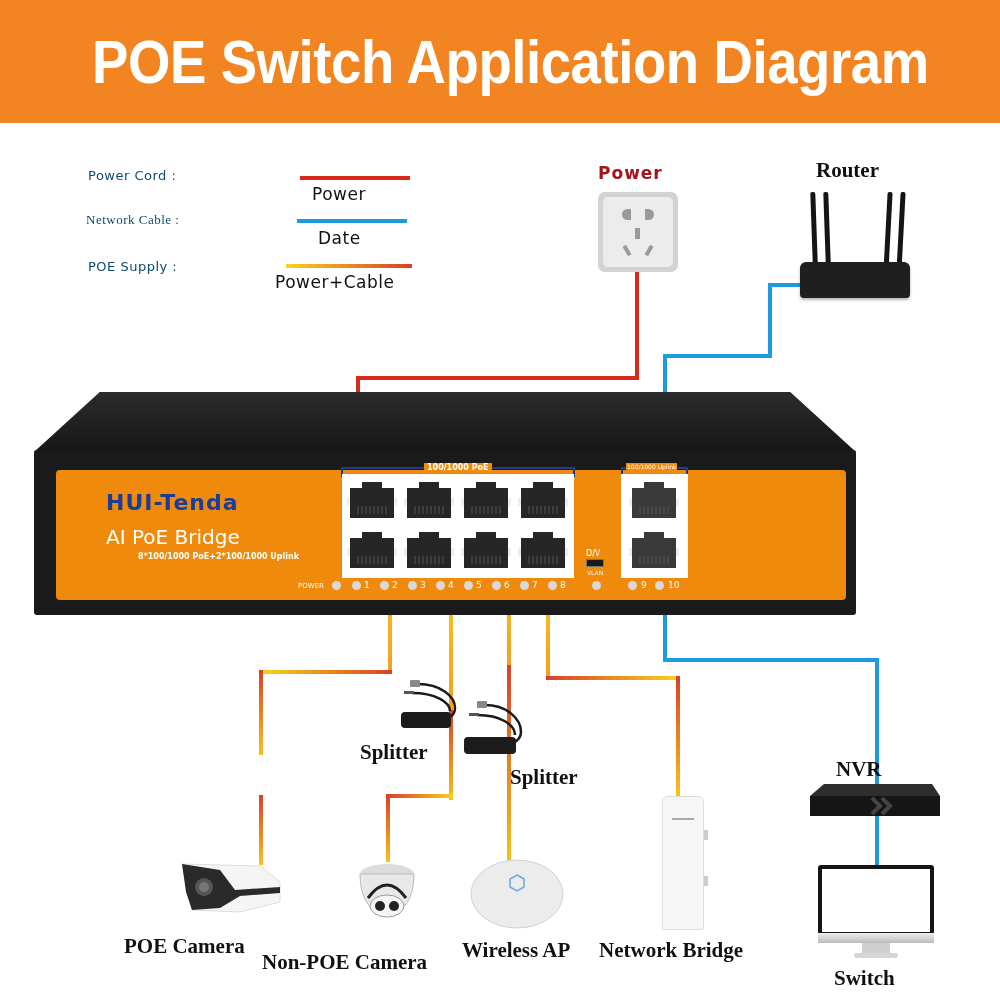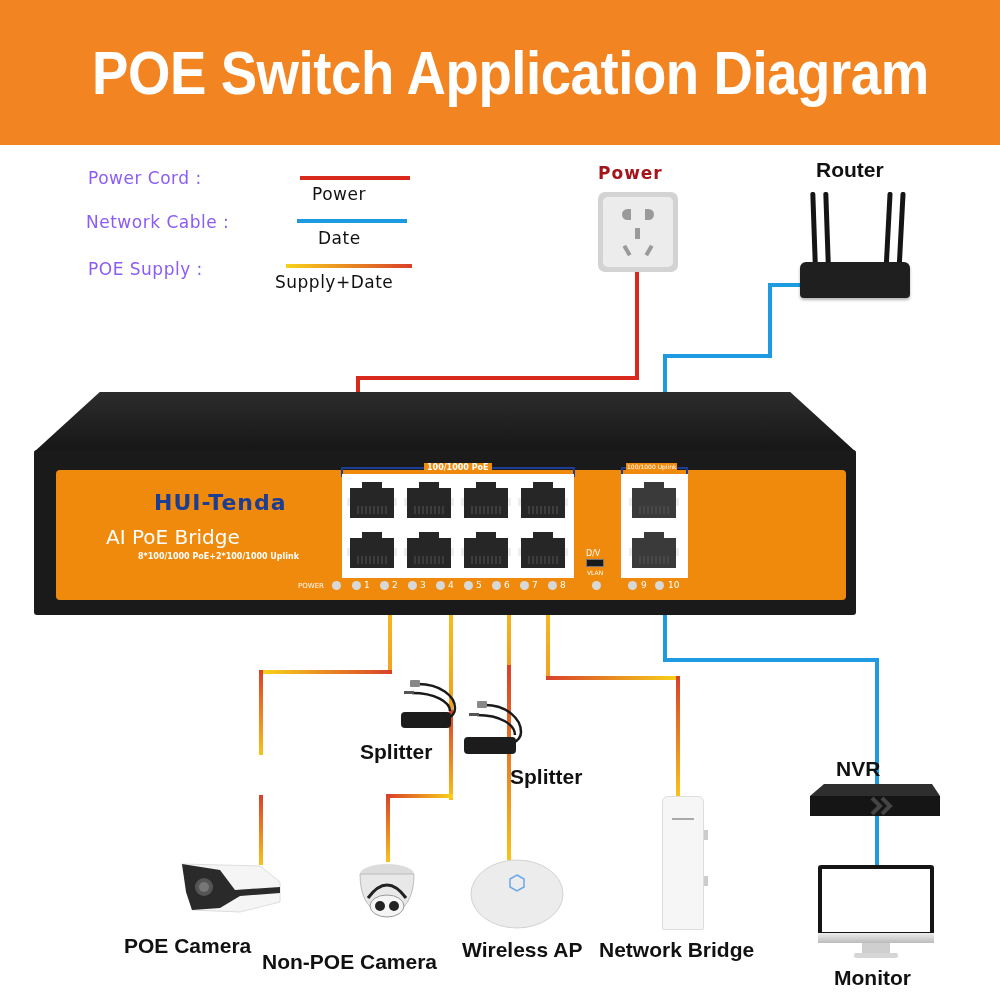--- a/index.html
+++ b/index.html
@@ -1,50 +1,50 @@
 <!DOCTYPE html>
 <html><head>
 <meta charset="utf-8">
 <style>
   * { box-sizing: border-box; margin: 0; padding: 0; }
   html, body { width: 1000px; height: 1000px; background: #ffffff; overflow: hidden; }
   body { position: relative; font-family: "DejaVu Sans", sans-serif; }
-  .banner { position: absolute; left: 0; top: 0; width: 1000px; height: 145px; background: #f28522; display: flex; align-items: center; justify-content: center; padding-left: 21px; }
+  .banner { position: absolute; left: 0; top: 0; width: 1000px; height: 123px; background: #f28522; display: flex; align-items: center; justify-content: center; padding-left: 21px; }
   .banner-title { color: #ffffff; font-family: "Liberation Sans", sans-serif; font-weight: bold; font-size: 62px; letter-spacing: -0.5px; transform: scaleX(0.88); white-space: nowrap; }
   .abs { position: absolute; }
-  .legend-label { font-family: "DejaVu Sans", sans-serif; font-size: 17px; color: #8b5cf6; letter-spacing: 0.5px; }
+  .legend-label { font-family: "DejaVu Sans", sans-serif; font-size: 13px; color: #0c4a6e; letter-spacing: 0.5px; }
   .legend-sub { font-family: "DejaVu Sans", sans-serif; font-size: 17px; color: #111; letter-spacing: 0.5px; }
-  .lbl { font-family: Liberation Sans, sans-serif; font-weight: bold; font-size: 21px; color: #111; white-space: nowrap; }
+  .lbl { font-family: Liberation Serif, serif; font-weight: bold; font-size: 21px; color: #111; white-space: nowrap; }
   .power-lbl { font-family: "DejaVu Sans", sans-serif; font-weight: bold; font-size: 17px; color: #a3151b; letter-spacing: 1px; }
   svg.wires { position: absolute; left: 0; top: 0; width: 1000px; height: 1000px; pointer-events: none; }
   .sw-brand { font-family: "DejaVu Sans", sans-serif; font-weight: bold; font-size: 22px; color: #1b3d94; letter-spacing: 1px; }
   .sw-model { font-family: "DejaVu Sans", sans-serif; font-size: 20px; color: #ffffff; }
   .sw-spec { font-family: "DejaVu Sans", sans-serif; font-weight: bold; font-size: 8px; color: #ffffff; margin-left: 32px; }
   .sw-tiny { font-family: "DejaVu Sans", sans-serif; font-size: 7px; color: #ffffff; }
   .led-num { font-family: "DejaVu Sans", sans-serif; font-size: 9px; color: #ffffff; }
 </style>
 </head>
 <body>
 
 <div class="banner">
   <div class="banner-title">POE Switch Application Diagram</div>
 </div>
 
 <div>
   <div class="abs legend-label" style="left:88px;top:168px;">Power Cord :</div>
   <div class="abs" style="left:300px;top:176px;width:110px;height:4px;background:#d9281c;"></div>
   <div class="abs legend-sub" style="left:312px;top:184px;">Power</div>
 
-  <div class="abs legend-label" style="left:86px;top:212px;">Network Cable :</div>
+  <div class="abs legend-label" style="left:86px;top:212px;font-family:Liberation Serif, serif;">Network Cable :</div>
   <div class="abs" style="left:297px;top:219px;width:110px;height:4px;background:#1e9be0;"></div>
   <div class="abs legend-sub" style="left:318px;top:228px;text-align:center;">Date</div>
 
   <div class="abs legend-label" style="left:88px;top:259px;">POE Supply :</div>
   <div class="abs" style="left:286px;top:264px;width:126px;height:4px;background:linear-gradient(90deg,#f8d21a,#d9402a);"></div>
-  <div class="abs legend-sub" style="left:275px;top:272px;">Supply+Date</div>
+  <div class="abs legend-sub" style="left:275px;top:272px;">Power+Cable</div>
 </div>
 
 <svg class="wires" viewBox="0 0 1000 1000">
   <defs>
     <linearGradient id="gV" x1="0" y1="0" x2="0" y2="1">
       <stop offset="0" stop-color="#f8d21a"></stop>
         <stop offset="1" stop-color="#f2a020"></stop>
     </linearGradient>
     <linearGradient id="gVr" x1="0" y1="0" x2="0" y2="1">
       <stop offset="0" stop-color="#d9402a"></stop>
@@ -104,21 +104,21 @@
 </div>
 
 <div class="abs" style="left:34px;top:392px;width:822px;height:223px;">
 
   <div class="abs" style="left:0;top:0;width:822px;height:60px;background:linear-gradient(180deg,#2c2c2c,#161616);clip-path:polygon(8% 0,92% 0,100% 100%,0 100%);"></div>
 
   <div class="abs" style="left:0;top:58px;width:822px;height:165px;background:#1a1a1a;border-radius:3px;"></div>
 
   <div class="abs" style="left:22px;top:78px;width:790px;height:130px;background:#f08a0c;border-radius:4px;"></div>
 
-  <div class="abs sw-brand" style="left:72px;top:98px;margin-left:48px;">HUI-Tenda</div>
+  <div class="abs sw-brand" style="left:72px;top:98px;">HUI-Tenda</div>
   <div class="abs sw-model" style="left:72px;top:133px;">AI PoE Bridge</div>
   <div class="abs sw-spec" style="left:72px;top:160px;">8*100/1000 PoE+2*100/1000 Uplink</div>
   <div class="abs sw-tiny" style="left:264px;top:190px;">POWER</div>
   <div class="abs" style="left:298px;top:189px;width:9px;height:9px;border-radius:50%;background:#d8d8d8;"></div>
 
   <div class="abs" style="left:307px;top:75px;width:234px;height:10px;border:2px solid #1b3d94;border-bottom:none;"></div>
   <div class="abs sw-tiny" style="left:390px;top:71px;background:#f08a0c;padding:0 3px;font-size:8px;font-weight:bold;">100/1000 PoE</div>
 
   <div class="abs" style="left:308px;top:82px;width:232px;height:104px;background:#ffffff;"></div>
 
@@ -375,13 +375,13 @@
   </svg>
 </div>
 
 <div class="abs" style="left:818px;top:865px;width:116px;height:98px;">
   <div class="abs" style="left:0;top:0;width:116px;height:72px;background:#151515;border-radius:3px;"></div>
   <div class="abs" style="left:4px;top:4px;width:108px;height:63px;background:#ffffff;"></div>
   <div class="abs" style="left:0;top:68px;width:116px;height:10px;background:linear-gradient(180deg,#eee,#bbb);"></div>
   <div class="abs" style="left:44px;top:78px;width:28px;height:12px;background:#cfcfcf;"></div>
   <div class="abs" style="left:36px;top:88px;width:44px;height:5px;background:#d6d6d6;border-radius:2px;"></div>
 </div>
-<div class="abs lbl" style="left:834px;top:966px;">Monitor</div>
+<div class="abs lbl" style="left:834px;top:966px;">Switch</div>
 
 </body></html>

